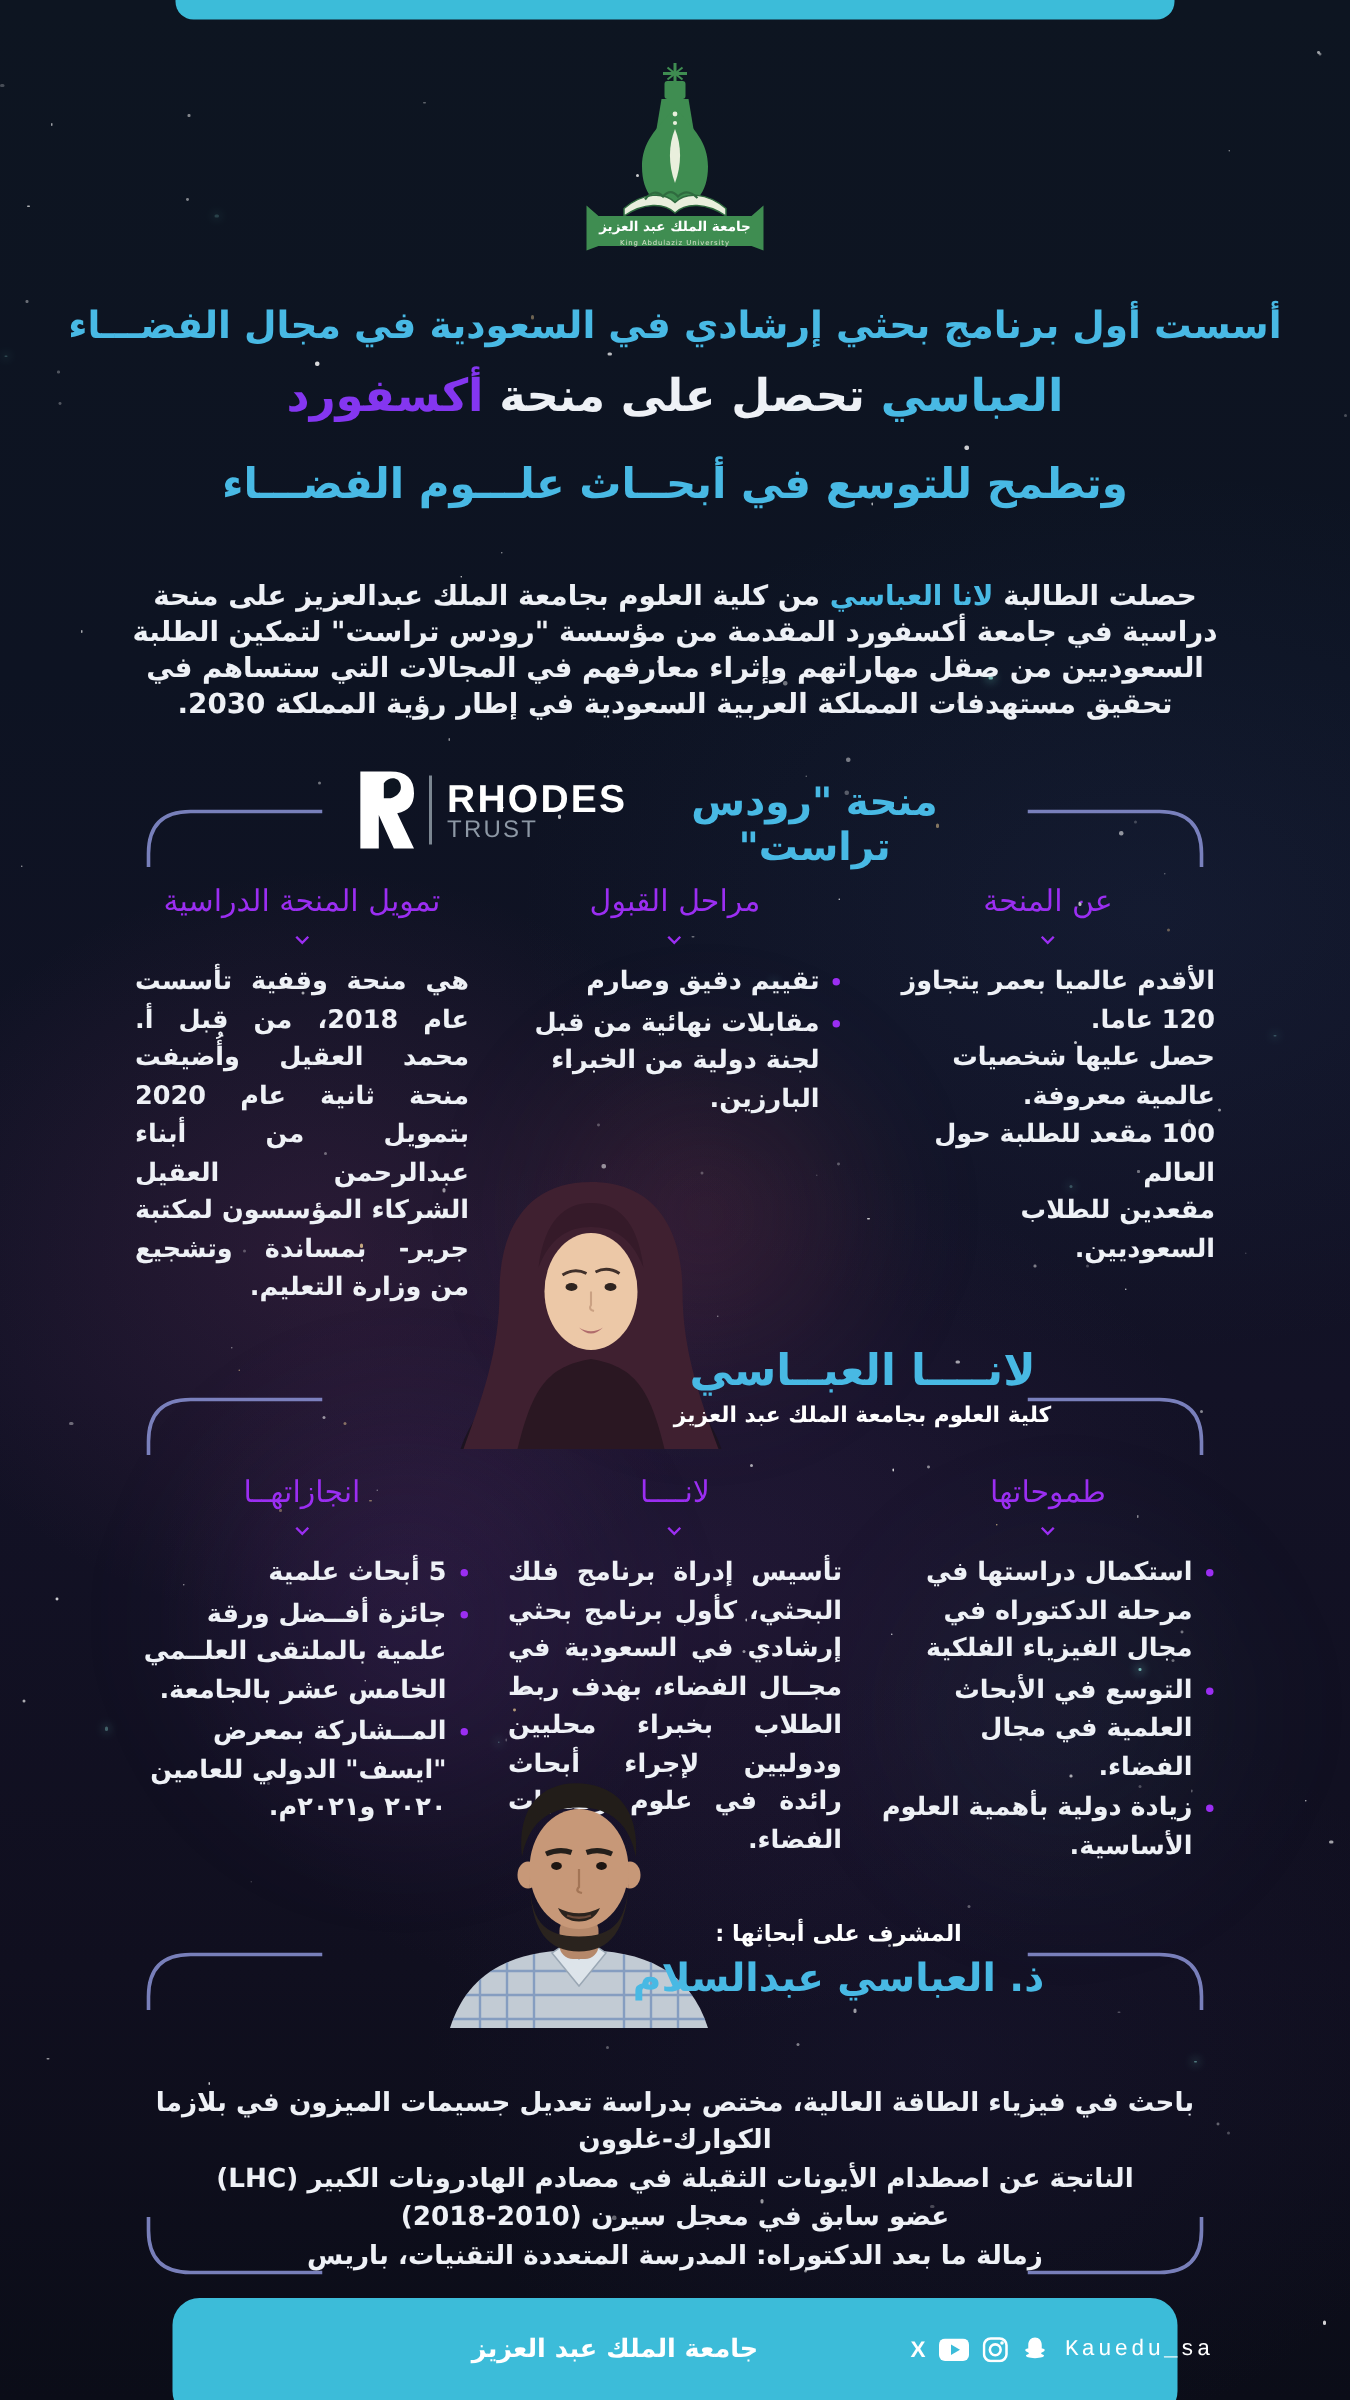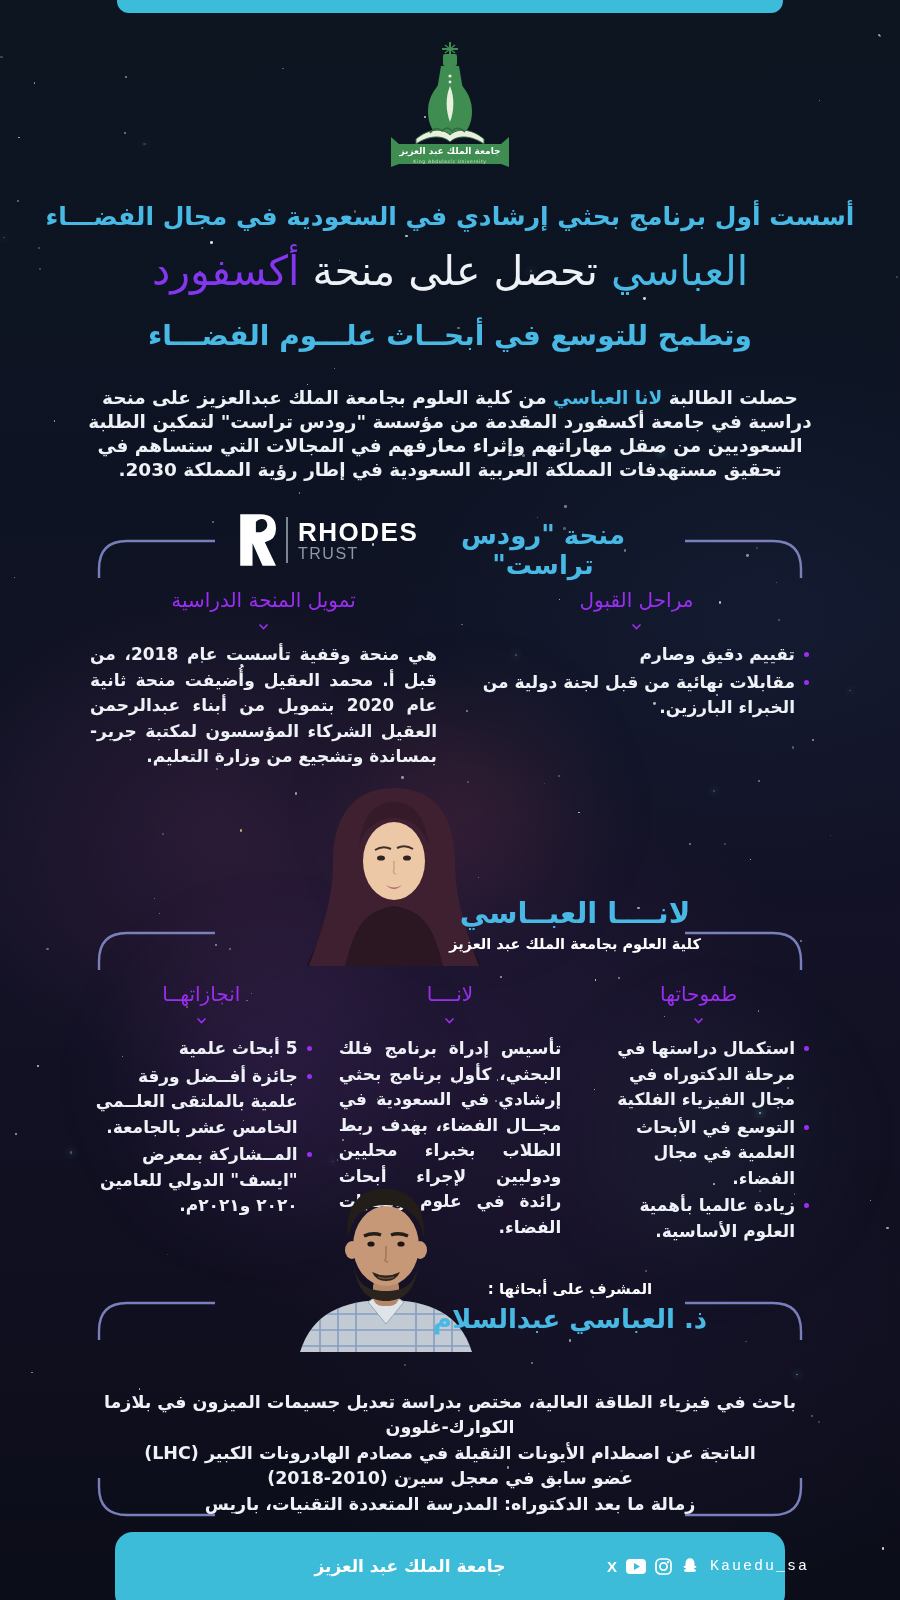--- a/index.html
+++ b/index.html
@@ -30,21 +30,21 @@
   #stars{position:absolute;inset:0;z-index:1;pointer-events:none;}
   .star{position:absolute;border-radius:50%;background:#fff;}
   .content{position:absolute;inset:0;z-index:2;}
 
   .top-bar{position:absolute;left:117px;top:0;width:666px;height:13px;background:var(--bar-cyan);border-radius:0 0 12px 12px;}
 
   .kau-logo{position:absolute;left:385px;top:42px;width:130px;height:130px;}
 
   .headline{position:absolute;left:0;top:202px;width:900px;text-align:center;direction:rtl;}
   .h-top{color:var(--cyan);font-size:25px;font-weight:bold;letter-spacing:0;}
-  .h-main{margin-top:16px;font-size:41px;font-weight:normal;color:var(--text-white);}
+  .h-main{margin-top:16px;font-size:30px;font-weight:bold;color:var(--text-white);}
   .h-main .cy{color:var(--cyan);}
   .h-main .pu{color:var(--oxford-purple);}
   .h-sub{margin-top:24px;color:var(--cyan);font-size:28px;font-weight:bold;}
 
   .intro{position:absolute;left:85px;top:386px;width:730px;direction:rtl;text-align:center;
     color:var(--text-white);font-size:18.5px;line-height:1.3;font-weight:bold;}
   .intro .cy{color:var(--cyan);}
 
   .bracket{position:absolute;color:var(--bracket);opacity:.85;}
 
@@ -70,21 +70,21 @@
   ul.blist{list-style:none;}
   ul.blist li{position:relative;padding-right:15px;margin-bottom:2px;}
   ul.blist li::before{content:"";position:absolute;right:1px;top:10px;width:5px;height:5px;border-radius:50%;background:var(--header-purple);}
 
   .lana-photo{position:absolute;left:287px;top:783px;}
   .lana-name{position:absolute;left:440px;top:896px;width:270px;text-align:center;direction:rtl;}
   .lana-name .nm{color:var(--cyan);font-size:29px;font-weight:bold;}
   .lana-name .sub{color:#ffffff;font-size:14.5px;font-weight:bold;margin-top:6px;}
 
   .sup-photo{position:absolute;left:272px;top:1180px;}
-  .sup-block{position:absolute;left:430px;top:1280px;width:280px;text-align:center;direction:rtl;}
+  .sup-block{position:absolute;left:419px;top:1280px;width:280px;text-align:center;direction:rtl;}
   .sup-label{color:#ffffff;font-size:15px;font-weight:bold;}
   .sup-name{color:var(--cyan);font-size:26px;font-weight:bold;margin-top:6px;}
 
   .bio{position:absolute;left:70px;top:1390px;width:760px;direction:rtl;text-align:center;
     color:var(--text-white);font-size:17.5px;line-height:1.45;font-weight:bold;}
 
   .footer{position:absolute;left:115px;top:1532px;width:670px;height:80px;background:var(--bar-cyan);border-radius:18px;}
   .footer .uni{position:absolute;left:195px;top:0;height:68px;width:200px;display:flex;align-items:center;justify-content:center;
     color:#ffffff;font-size:17px;font-weight:bold;direction:rtl;}
   .footer .socials{position:absolute;left:492px;top:0;height:68px;display:flex;align-items:center;gap:9px;color:#ffffff;}
@@ -299,20 +299,32 @@
         <div class="rt-words">
           <span class="rt-w1">RHODES</span>
           <span class="rt-w2">TRUST</span>
         </div>
       </div>
       <div class="rt-title">منحة "رودس تراست"</div>
     </div>
 
     <div class="cols cols1">
       <div class="col">
+        <div class="col-h">عن المنحة</div>
+        <div class="chev-wrap"><svg width="11" height="7" viewBox="0 0 11 7">
+              <polyline points="1.5,1.5 5.5,5.5 9.5,1.5" fill="none" stroke="currentColor" stroke-width="1.6"></polyline>
+            </svg></div>
+        <div class="col-body plain-lines">
+          <div>الأقدم عالميا بعمر يتجاوز 120 عاما.</div>
+          <div>حصل عليها شخصيات عالمية معروفة.</div>
+          <div>100 مقعد للطلبة حول العالم</div>
+          <div>مقعدين للطلاب السعوديين.</div>
+        </div>
+      </div>
+      <div class="col">
         <div class="col-h">مراحل القبول</div>
         <div class="chev-wrap"><svg width="11" height="7" viewBox="0 0 11 7">
               <polyline points="1.5,1.5 5.5,5.5 9.5,1.5" fill="none" stroke="currentColor" stroke-width="1.6"></polyline>
             </svg></div>
         <ul class="col-body blist">
           <li><span>تقييم دقيق وصارم</span></li>
           <li><span>مقابلات نهائية من قبل لجنة دولية من الخبراء البارزين.</span></li>
         </ul>
       </div>
       <div class="col">
@@ -353,21 +365,21 @@
 
     <div class="cols cols2">
       <div class="col">
         <div class="col-h">طموحاتها</div>
         <div class="chev-wrap"><svg width="11" height="7" viewBox="0 0 11 7">
               <polyline points="1.5,1.5 5.5,5.5 9.5,1.5" fill="none" stroke="currentColor" stroke-width="1.6"></polyline>
             </svg></div>
         <ul class="col-body blist">
           <li><span>استكمال دراستها في مرحلة الدكتوراه في مجال الفيزياء الفلكية</span></li>
           <li><span>التوسع في الأبحاث العلمية في مجال الفضاء.</span></li>
-          <li><span>زيادة عالميا بأهمية العلوم الأساسية.</span></li>
+          <li><span>زيادة دولية بأهمية العلوم الأساسية.</span></li>
         </ul>
       </div>
       <div class="col">
         <div class="col-h">لانــــا</div>
         <div class="chev-wrap"><svg width="11" height="7" viewBox="0 0 11 7">
               <polyline points="1.5,1.5 5.5,5.5 9.5,1.5" fill="none" stroke="currentColor" stroke-width="1.6"></polyline>
             </svg></div>
         <div class="col-body just">تأسيس إدراة برنامج فلك البحثي، كأول برنامج بحثي إرشادي في السعودية في مجــال الفضاء، بهدف ربط الطلاب بخبراء محليين ودوليين لإجراء أبحاث رائدة في علوم وتقنيات الفضاء.</div>
       </div>
       <div class="col">

